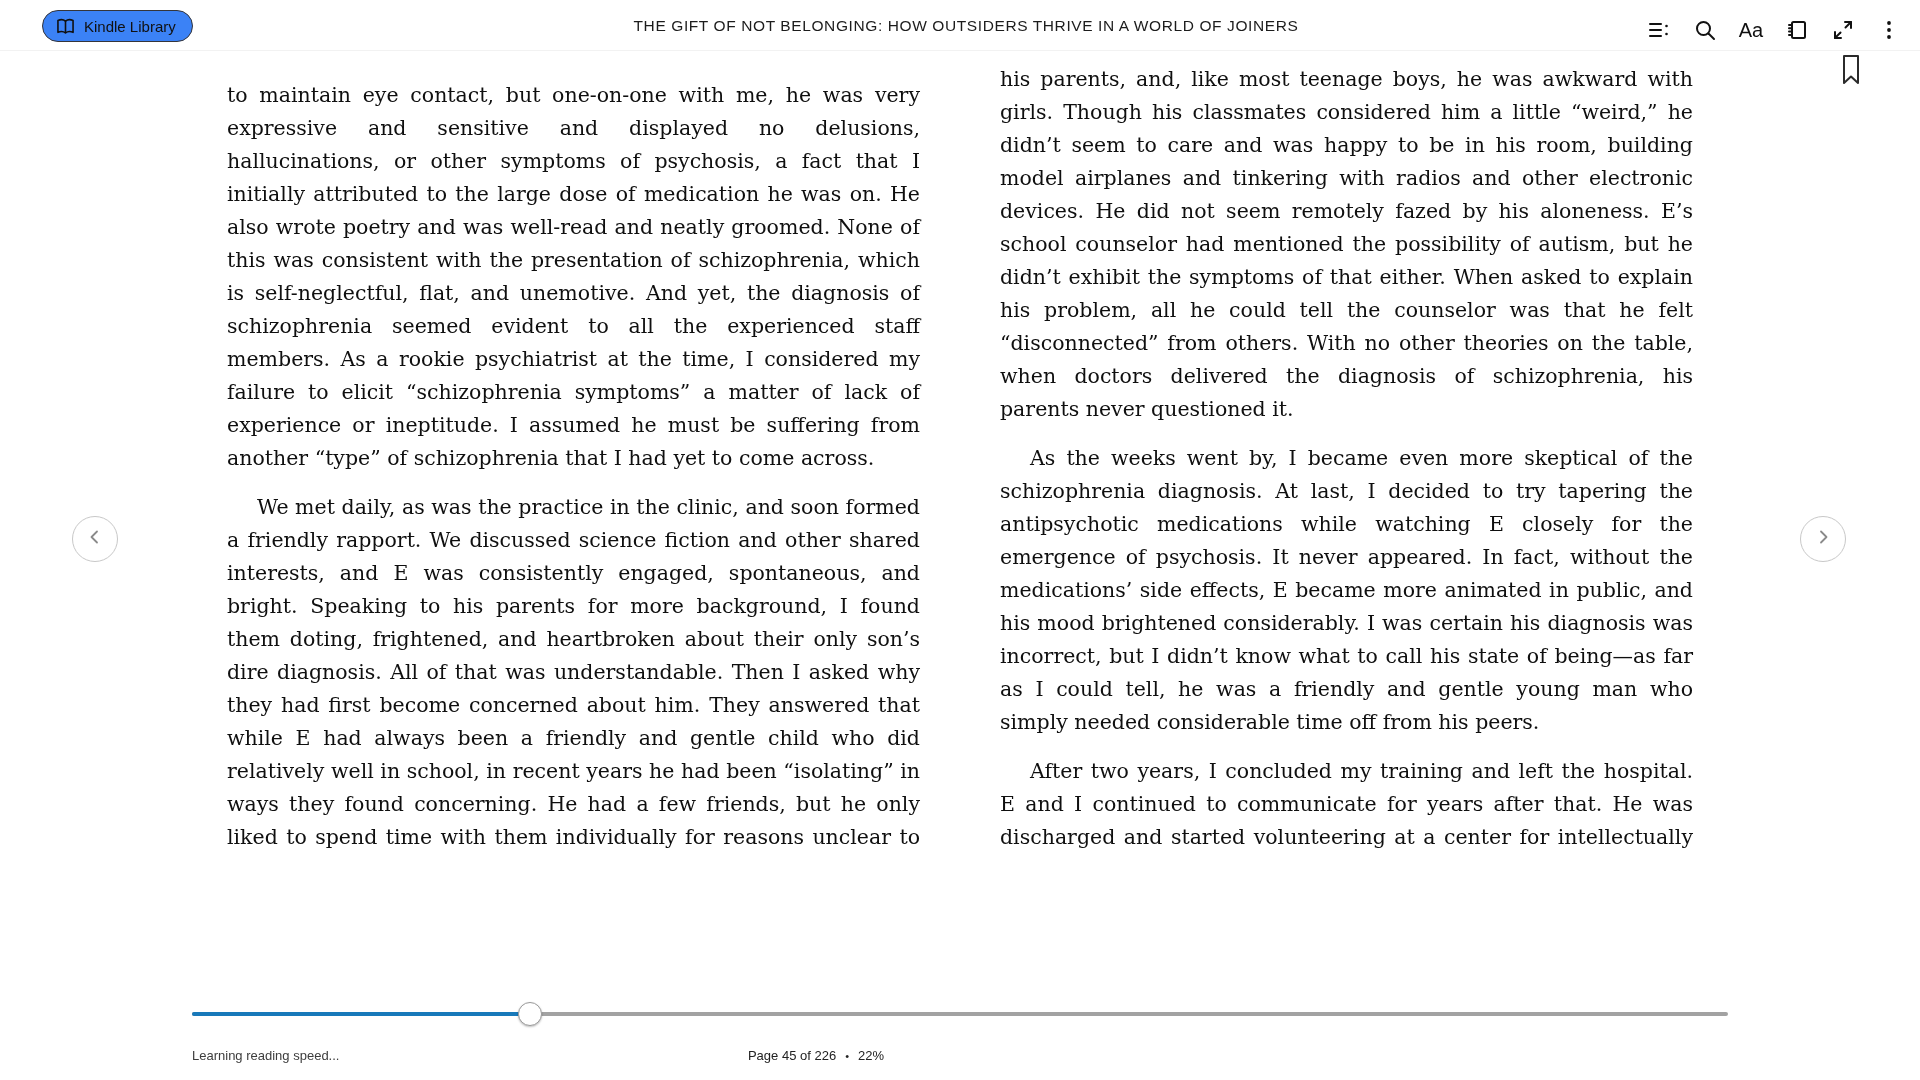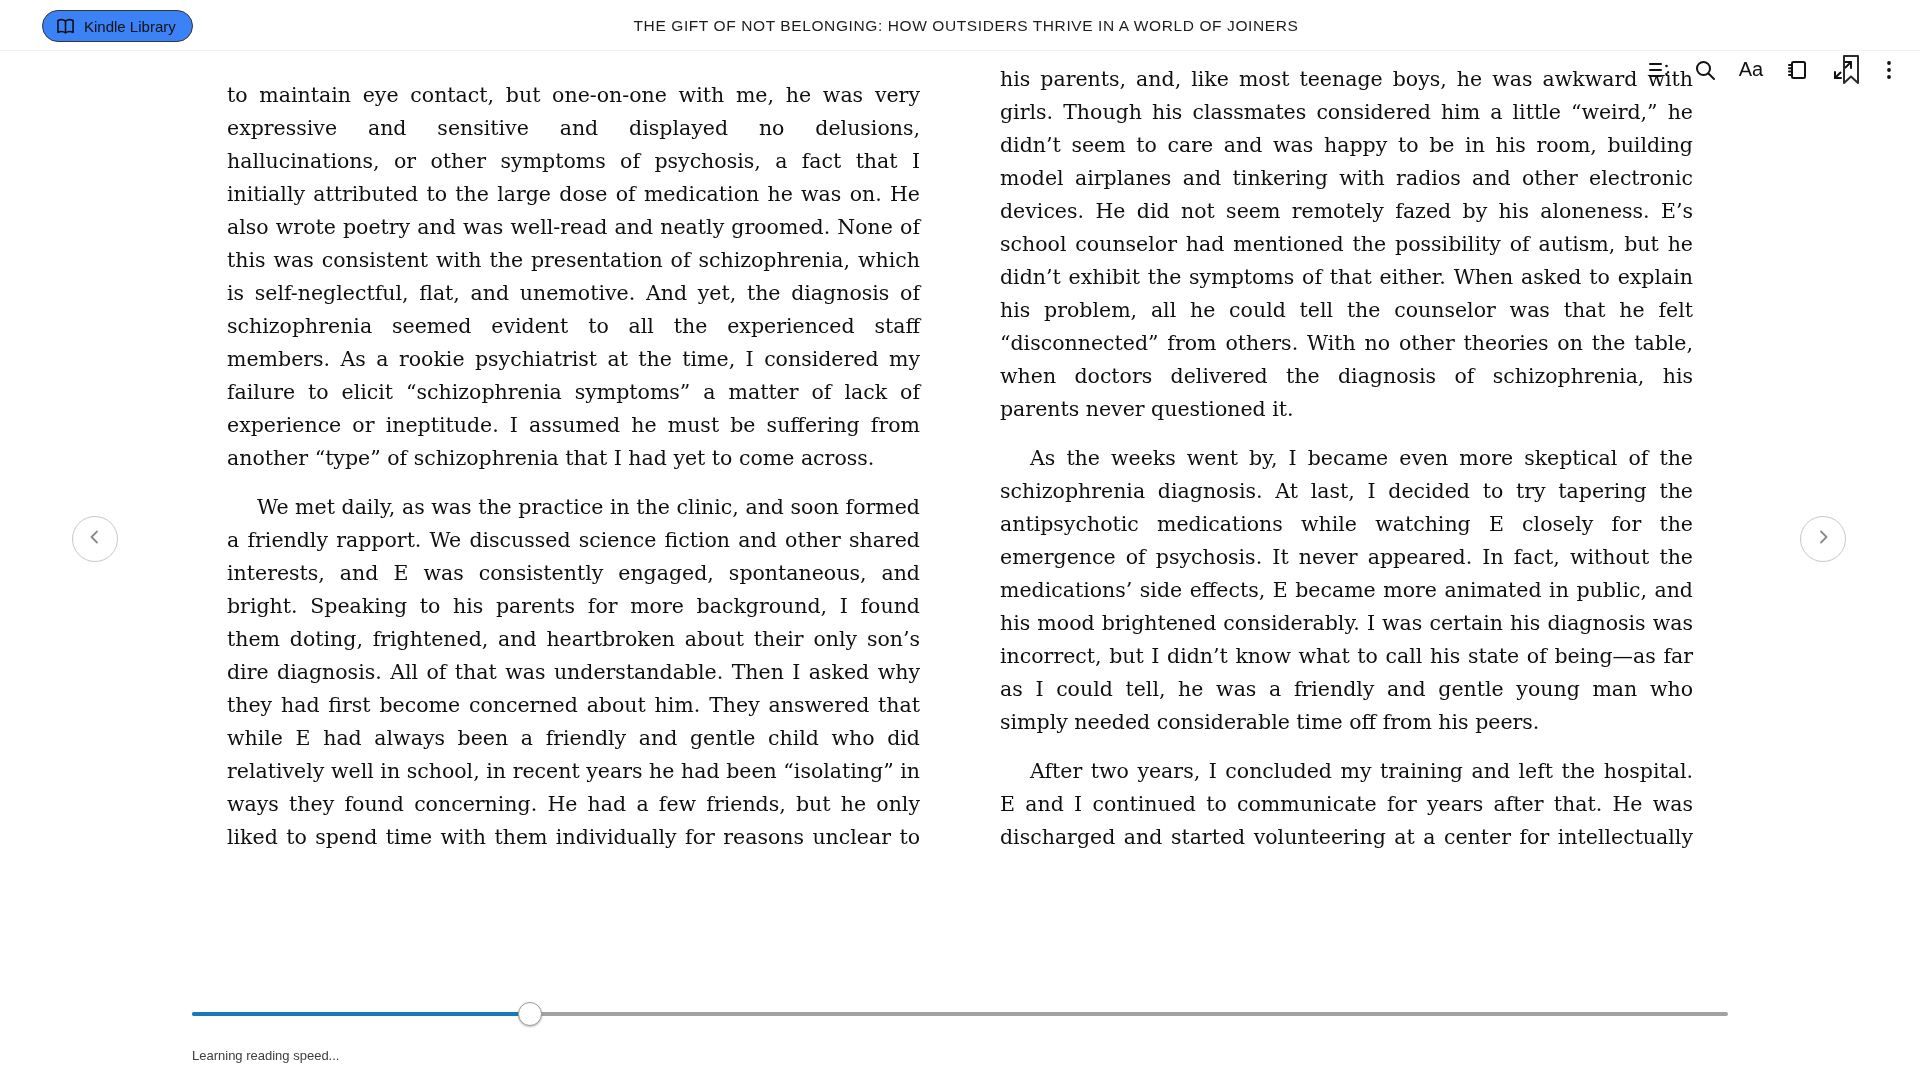--- a/index.html
+++ b/index.html
@@ -21,21 +21,21 @@
   }
   .library-btn svg { display: block; }
   .book-title {
     position: absolute; left: 12px; right: 0; top: 0; height: 51px;
     display: flex; align-items: center; justify-content: center;
     font-size: 15.5px; letter-spacing: 0.6px; color: #1c1c1c;
     pointer-events: none; white-space: nowrap;
   }
   .toolbar {
     position: absolute; right: 10px; top: 0; height: 51px;
-    display: flex; align-items: center; gap: 4px; margin-top: 44px;
+    display: flex; align-items: flex-end; gap: 4px;
   }
   .tool-btn {
     width: 42px; height: 42px; border: none; background: transparent;
     display: flex; align-items: center; justify-content: center;
     cursor: pointer; border-radius: 4px;
   }
   .tool-btn svg { display: block; }
   .aa-glyph { font-size: 20px; font-weight: 500; color: #111; letter-spacing: 0; }
 
   
@@ -193,13 +193,18 @@
 </div>
 
 <div class="slider">
   <div class="slider-track" style="background: rgb(162, 162, 162);"></div>
   <div class="slider-fill" style="width: 22%; background: rgb(24, 121, 186);"></div>
   <div class="slider-handle" style="left: calc(22% - 12px);"></div>
 </div>
 
 <div class="footer-info">
   <span class="reading-speed">Learning reading speed...</span>
+  <span class="page-progress">
+    <span>Page 45 of 226</span>
+    <span class="dot">•</span>
+    <span>22%</span>
+  </span>
 </div>
 
 </body></html>

